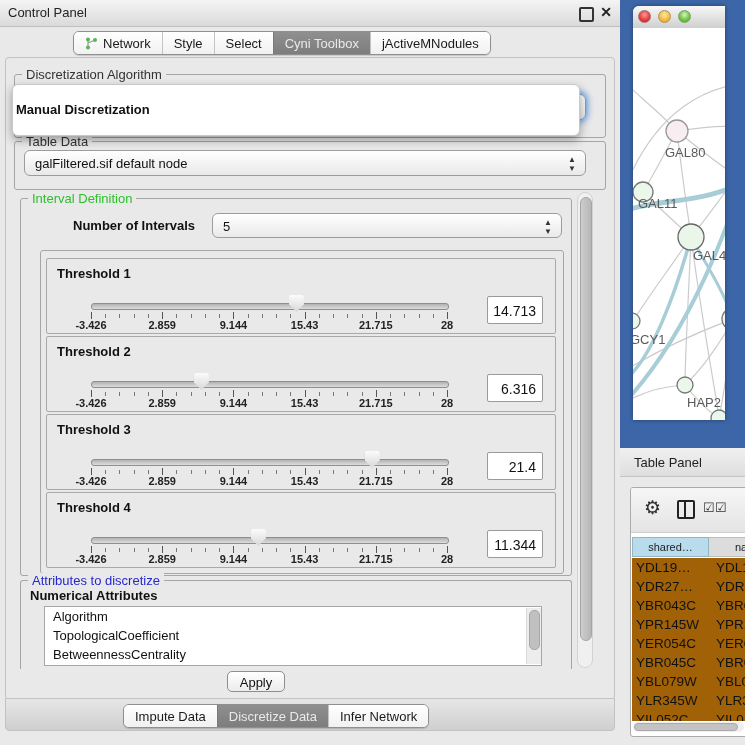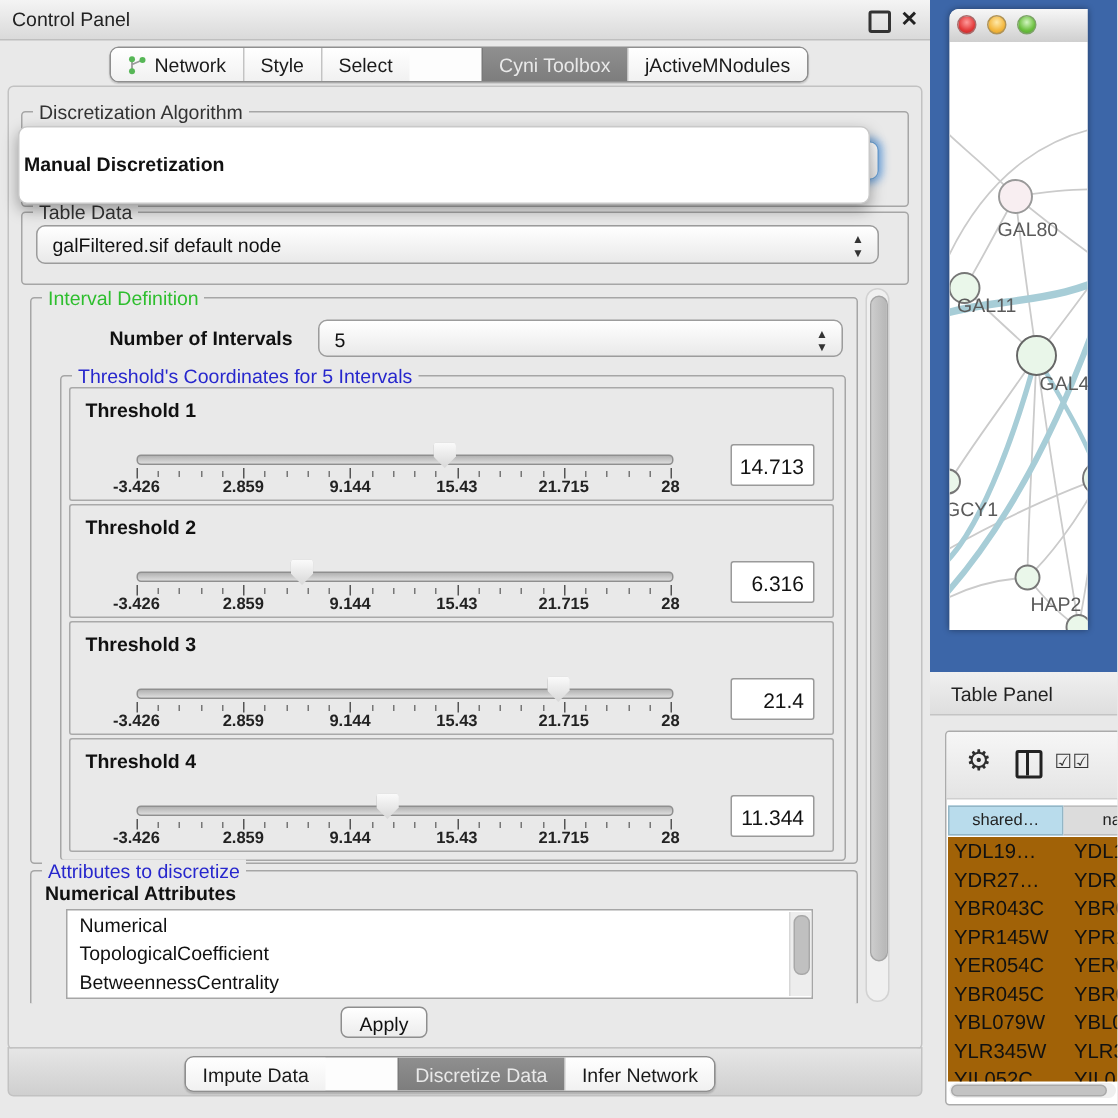--- a/index.html
+++ b/index.html
@@ -9,21 +9,21 @@
   #left{position:absolute;left:0;top:0;width:620px;height:745px;background:#e9e9e9;}
   .titlebar{position:absolute;left:0;top:0;width:620px;height:26px;background:linear-gradient(#f4f4f4,#dadada);border-bottom:1px solid #bfbfbf;}
   .titlebar .t{position:absolute;left:8px;top:5px;font-size:13px;color:#222;}
   .win-ic{position:absolute;top:5px;font-size:13px;color:#222;cursor:default;line-height:15px;}
   .float-ic{right:26px;width:11px;height:11px;border:2px solid #333;border-radius:2px;top:7px;}
   .close-ic{right:8px;font-weight:bold;font-size:14px;}
   
   .seg{position:absolute;display:flex;border:1px solid #8f8f8f;border-radius:6px;overflow:hidden;background:#fdfdfd;box-shadow:0 1px 1px rgba(0,0,0,.15);}
   .seg .tab{display:flex;align-items:center;gap:5px;padding:0 11px;height:22px;font-size:13px;color:#1a1a1a;background:linear-gradient(#ffffff,#f1f1f1);border-left:1px solid #c3c3c3;cursor:default;white-space:nowrap;}
   .seg .tab:first-child{border-left:none;}
-  .seg .tab.active{background:linear-gradient(#8f8f8f,#7d7d7d);color:#e9e9e9;border-left-color:#7a7a7a;margin-left:48px;}
+  .seg .tab.active{background:linear-gradient(#8f8f8f,#7d7d7d);color:#e9e9e9;border-left-color:#7a7a7a;}
   
   .content-box{position:absolute;left:5px;top:57px;width:608px;height:641px;border:1px solid #c2c2c2;border-radius:4px;background:#e9e9e9;}
   .bottom-band{position:absolute;left:5px;top:698px;width:608px;height:31px;background:linear-gradient(#e6e6e6,#cfcfcf);border:1px solid #c2c2c2;border-radius:0 0 4px 4px;}
   
   .group{position:absolute;border:1px solid #a6a6a6;border-radius:3px;}
   .gtitle{position:absolute;font-size:13px;background:#e9e9e9;padding:0 4px;white-space:nowrap;}
   .gtitle.dark{color:#333;}
   .gtitle.green{color:#2ebe2e;}
   .gtitle.blue{color:#2727cd;}
   
@@ -163,21 +163,20 @@
     <span class="lbl bold" style="left:73px;top:218px;">Number of Intervals</span>
     <div class="combo" style="left:212px;top:213px;width:350px;height:25px;line-height:25px;">
       <span>5</span>
       <span class="stepper">
           <span>▲</span>
           <span>▼</span>
         </span>
     </div>
 
     <div class="group" style="left:40px;top:250px;width:522px;height:322px;"></div>
-    <span class="gtitle blue" style="left:48px;top:243px;">Threshold's Coordinates for 5 Intervals</span>
     <div id="sliders">
         <div class="tbox" style="top: 258px;">
           <div class="tlabel">Threshold 1</div>
           <div class="track"></div>
           <div class="thumb-sl" style="left: 241.982px;"></div>
           <div class="ticks">
             <div class="tick major" style="left: 0%;"></div>
             <div class="tick minor" style="left: 4%;"></div>
             <div class="tick minor" style="left: 8%;"></div>
             <div class="tick minor" style="left: 12%;"></div>
@@ -340,21 +339,21 @@
           </div>
           <div class="vfield">11.344</div>
         </div>
       </div>
 
     <div class="group" style="left:20px;top:580px;width:550px;height:88px;border-bottom:none;border-radius:3px 3px 0 0;"></div>
     <span class="gtitle blue" style="left:28px;top:573px;">Attributes to discretize</span>
     <span class="lbl bold" style="left:30px;top:588px;">Numerical Attributes</span>
     <div class="attr-list">
       <div id="attrItems">
-          <div class="item">Numerical</div>
+          <div class="item">Algorithm</div>
           <div class="item">TopologicalCoefficient</div>
           <div class="item">BetweennessCentrality</div>
         </div>
       <div class="attr-sb">
           <div class="th"></div>
         </div>
     </div>
 
     <div class="bottom-band"></div>
     <div class="btn" style="left:227px;top:671px;width:58px;z-index:5;">Apply</div>

